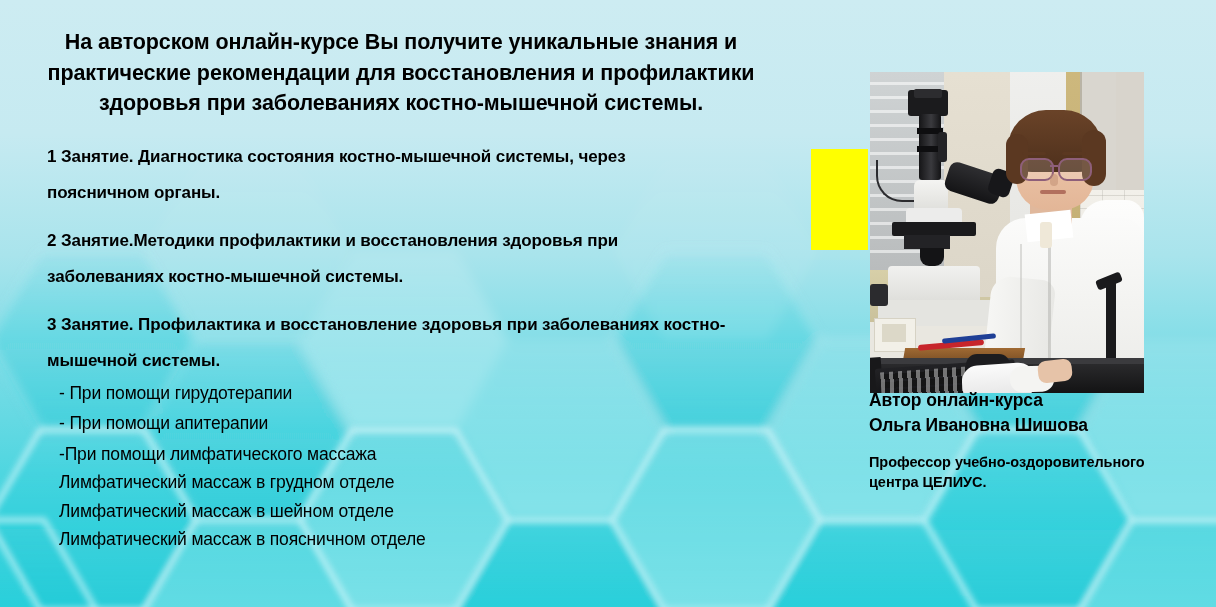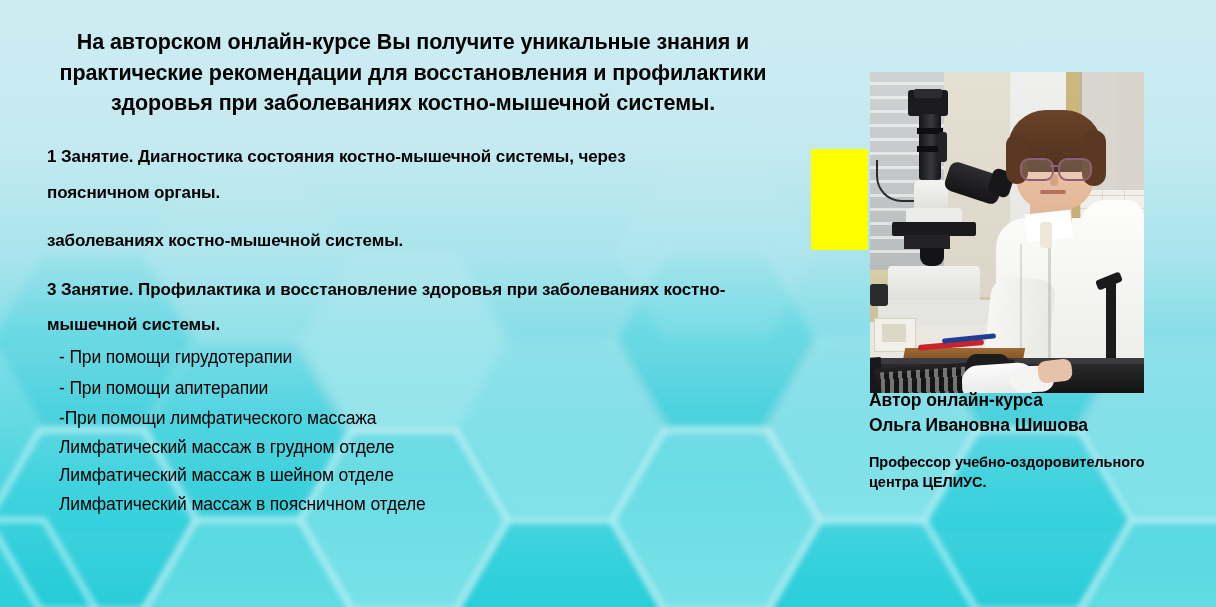--- a/index.html
+++ b/index.html
@@ -16,21 +16,21 @@
   
   .hexlayer{position:absolute;inset:0;overflow:hidden;pointer-events:none;}
   .hexlayer svg{position:absolute;inset:0;width:1216px;height:607px;display:block;}
 
   
   .left-col{
     position:absolute;left:0;top:0;width:840px;height:607px;
     color:#000;
   }
   .title{
-    position:absolute;left:18px;top:27px;width:790px;
+    position:absolute;left:6px;top:27px;width:790px;
     text-align:center;
     font-size:21.5px;font-weight:bold;line-height:1.42;
     letter-spacing:-0.1px;
   }
   .title span{display:block;}
 
   .lessons{
     position:absolute;left:47px;top:146px;width:790px;
   }
   .lesson{margin-bottom:26px;}
@@ -243,20 +243,21 @@
     </div>
 
     <div class="lessons">
 
       <div class="lesson">
         <p>1 Занятие. Диагностика состояния костно-мышечной системы, через</p>
         <p>поясничном органы.</p>
       </div>
 
       <div class="lesson">
+        <p>2 Занятие.Методики профилактики и восстановления здоровья при</p>
         <p>заболеваниях костно-мышечной системы.</p>
       </div>
 
       <div class="lesson l3">
         <p>3 Занятие. Профилактика и восстановление здоровья при заболеваниях костно-</p>
         <p>мышечной системы.</p>
       </div>
 
       <ul class="sub-list">
         <li>- При помощи гирудотерапии</li>

